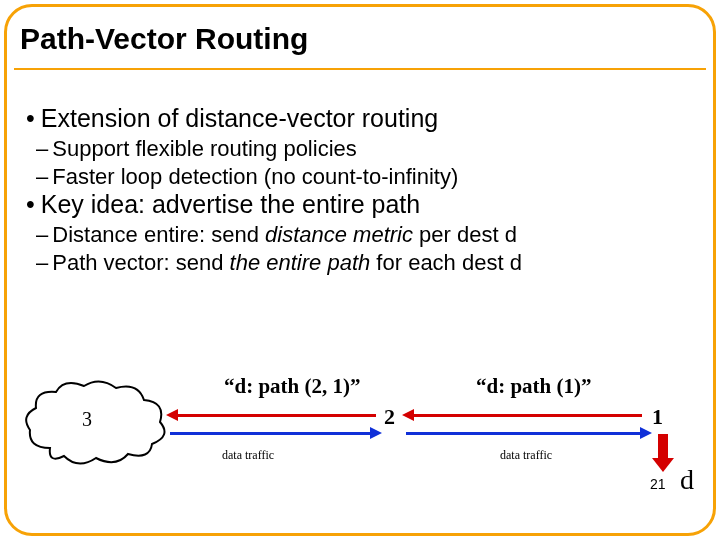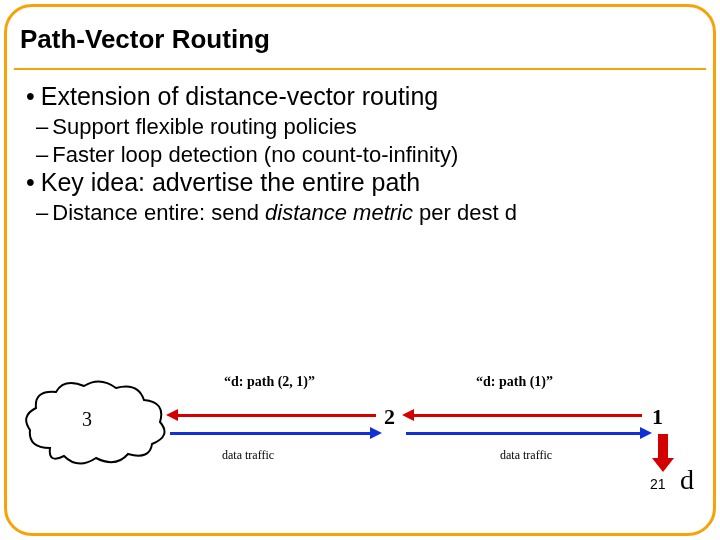--- a/index.html
+++ b/index.html
@@ -21,35 +21,35 @@
     position: absolute;
     top: 10px;
     left: 14px;
     right: 14px;
     height: 60px;
     border-bottom: 2px solid #f7a206;
     display: flex;
     align-items: center;
   }
   .title {
-    font-size: 26px;
+    font-size: 30px;
     font-weight: bold;
     color: #000;
     padding-left: 6px;
   }
   .content {
     position: absolute;
     top: 82px;
     left: 26px;
     right: 20px;
     color: #000;
   }
   .b1 {
     font-size: 25px;
-    margin-top: 0;
+    margin-top: 22px;
     margin-bottom: 2px;
   }
   .b1 .dot { margin-right: 6px; }
   .b2 {
     font-size: 22px;
     margin-left: 10px;
     line-height: 1.25;
   }
   .b2 .dash { margin-right: 4px; }
   .i { font-style: italic; }
@@ -68,21 +68,21 @@
   }
   .cloud svg { width: 100%; height: 100%; }
   .cloud-label {
     position: absolute;
     font-size: 20px;
     font-family: "Times New Roman", serif;
     color: #000;
   }
   .path-label {
     position: absolute;
-    font-size: 14px;
+    font-size: 21px;
     font-family: "Times New Roman", serif;
     font-weight: bold;
     color: #000;
     white-space: nowrap;
   }
   .traffic-label {
     position: absolute;
     font-size: 12px;
     font-family: "Times New Roman", serif;
     color: #000;
@@ -154,20 +154,21 @@
   <div class="title">Path-Vector Routing</div>
 </div>
 
 <div class="content">
   <div class="b1"><span class="dot">•</span><span>Extension of distance-vector routing</span></div>
   <div class="b2"><span class="dash">–</span><span>Support flexible routing policies</span></div>
   <div class="b2"><span class="dash">–</span><span>Faster loop detection (no count-to-infinity)</span></div>
 
   <div class="b1" style="margin-top:0"><span class="dot">•</span><span>Key idea: advertise the entire path</span></div>
   <div class="b2"><span class="dash">–</span><span>Distance entire: send </span><span class="i">distance metric</span><span> per dest d</span></div>
+  <div class="b2"><span class="dash">–</span><span>Path vector: send </span><span class="i">the entire path</span><span> for each dest d</span></div>
 </div>
 
 <div class="diagram">
 
   <div class="cloud" style="left:6px">
     <svg viewBox="0 0 150 90">
       <path d="M30 70 Q8 70 10 52 Q0 38 16 30 Q14 12 36 14 Q44 0 64 8 Q80 -2 96 10 Q118 4 124 22 Q146 24 140 44 Q152 58 132 66 Q130 82 108 76 Q96 90 76 80 Q58 92 44 78 Q28 86 30 70 Z" fill="#ffffff" stroke="#000" stroke-width="2"></path>
     </svg>
   </div>
   <div class="cloud-label" style="left:68px; top:48px">3</div>

